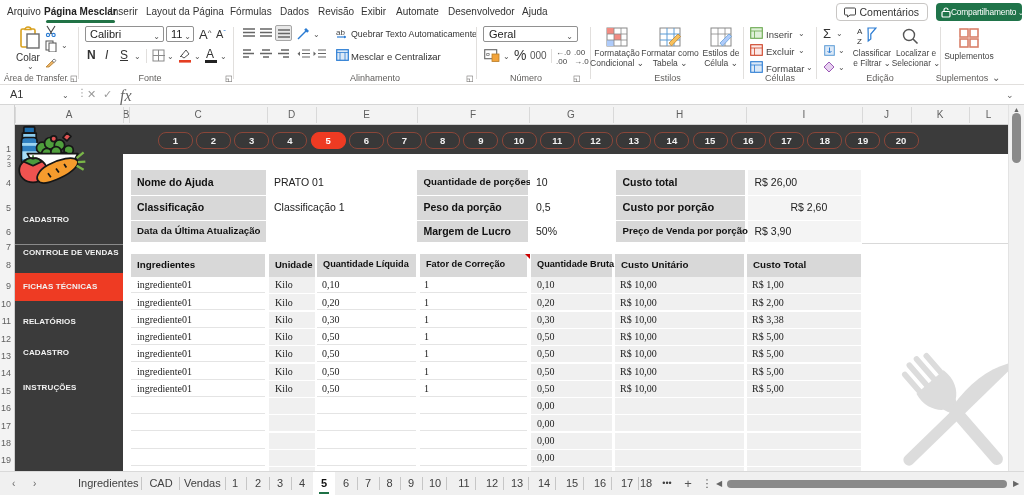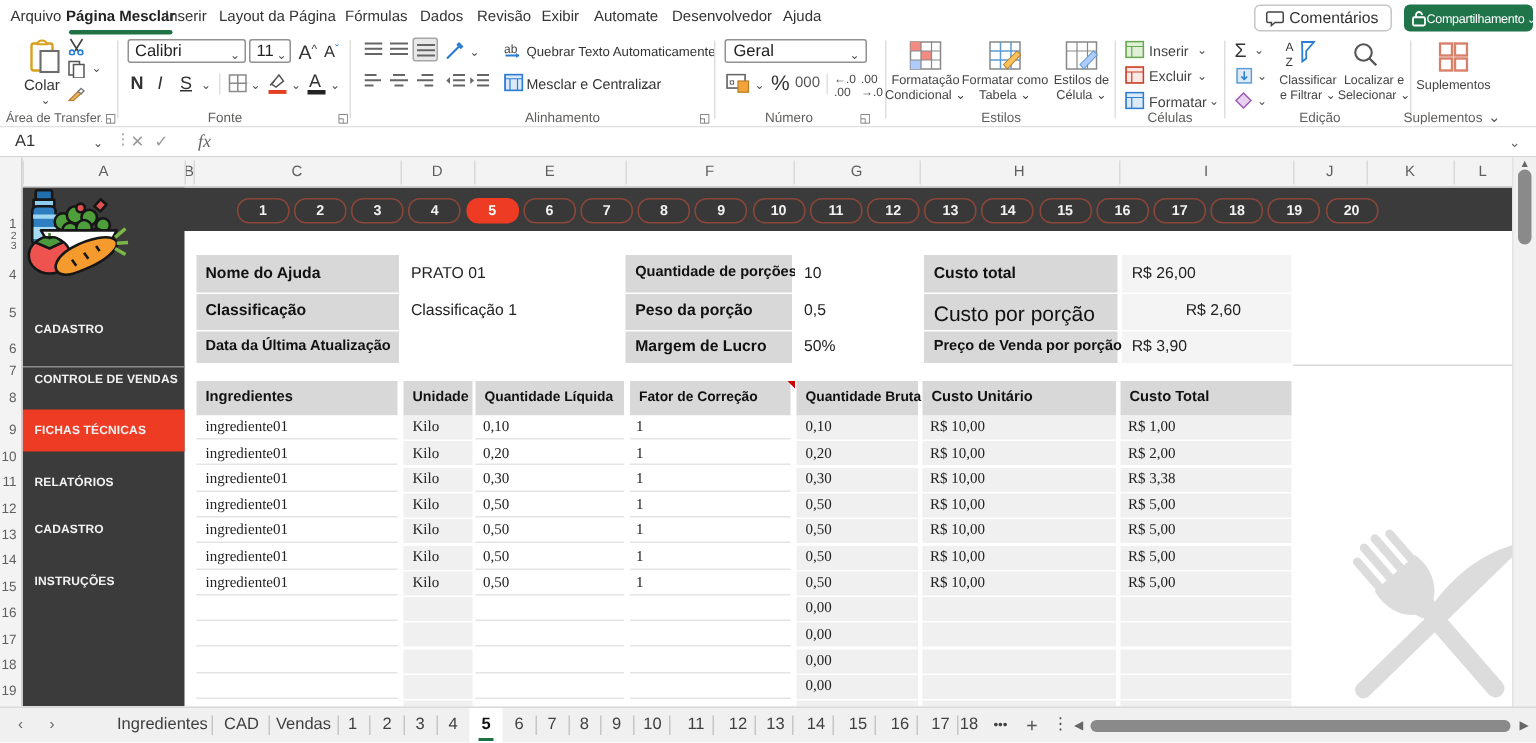--- a/index.html
+++ b/index.html
@@ -268,21 +268,21 @@
   <div class="rsm" style="left:936px;top:27px;width:66px;text-align:center;font-size:8.5px;">Suplementos</div>
   <div class="glabel" style="left:933px;width:58px;">Suplementos</div>
   <div class="chev" style="left:992px;top:48px;font-size:10px;">⌄</div>
 </div>
 <div id="fbar">
   <span class="abs" style="left:10px;top:3px;font-size:11px;color:#333;">A1</span>
   <span class="chev" style="left:62px;top:6px;">⌄</span>
   <span class="abs" style="left:77px;top:2px;font-size:10px;color:#999;">⋮</span>
   <span class="abs" style="left:87px;top:3px;font-size:11px;color:#9a9a9a;">✕</span>
   <span class="abs" style="left:103px;top:3px;font-size:11px;color:#9a9a9a;">✓</span>
-  <span class="abs" style="left:120px;top:2px;font-size:12px;font-style:italic;color:#666;font-family:'Liberation Serif',serif;margin-left:12px;">fx</span>
+  <span class="abs" style="left:120px;top:2px;font-size:16px;font-style:italic;color:#666;font-family:'Liberation Serif',serif;">fx</span>
   <span class="abs" style="left:1006px;top:5px;font-size:9px;color:#666;">⌄</span>
 </div>
 <div id="colhead">
   <svg class="abs" style="left:3px;top:6px;" width="10" height="10" viewBox="0 0 10 10">
       <path d="M9 1v8H1z" fill="#b8b8b8"></path>
     </svg>
   <span class="cl" style="left:15px;width:108px;">A</span>
   <span class="cl" style="left:119px;width:14px;">B</span>
   <span class="cl" style="left:129px;width:138px;">C</span>
   <span class="cl" style="left:267px;width:49px;">D</span>
@@ -401,21 +401,21 @@
   <div class="txt" style="left:754.5px;top:50.8px;font-size:10.5px;font-weight:normal;color:#222;">R$ 26,00</div>
   <div style="position:absolute;left:130.5px;top:70.5px;width:135px;height:24.2px;background:#d8d8d8;"></div>
   <div class="txt" style="left:137.0px;top:76.1px;font-size:10.5px;font-weight:bold;color:#111;">Classificação</div>
   <div style="position:absolute;left:267.5px;top:70.5px;width:147px;height:24.2px;background:#fff;"></div>
   <div class="txt" style="left:274.0px;top:76.1px;font-size:10.5px;font-weight:normal;color:#222;">Classificação 1</div>
   <div style="position:absolute;left:417px;top:70.5px;width:110.5px;height:24.2px;background:#d8d8d8;"></div>
   <div class="txt" style="left:423.5px;top:76.1px;font-size:10.5px;font-weight:bold;color:#111;">Peso da porção</div>
   <div style="position:absolute;left:529.5px;top:70.5px;width:82px;height:24.2px;background:#fff;"></div>
   <div class="txt" style="left:536.0px;top:76.1px;font-size:10.5px;font-weight:normal;color:#222;">0,5</div>
   <div style="position:absolute;left:616px;top:70.5px;width:129px;height:24.2px;background:#d8d8d8;"></div>
-  <div class="txt" style="left:622.5px;top:76.1px;font-size:14px;font-weight:normal;color:#111;">Custo por porção</div>
+  <div class="txt" style="left:622.5px;top:76.1px;font-size:11px;font-weight:bold;color:#111;">Custo por porção</div>
   <div style="position:absolute;left:748px;top:70.5px;width:113px;height:24.2px;background:#f4f4f4;"></div>
   <div class="txt" style="left:754.5px;top:76.1px;font-size:10.5px;font-weight:normal;color:#222;margin-left:36px;">R$ 2,60</div>
   <div style="position:absolute;left:130.5px;top:95.6px;width:135px;height:21.9px;background:#d8d8d8;"></div>
   <div class="txt" style="left:137.0px;top:100.0px;font-size:9.7px;font-weight:bold;color:#111;">Data da Última Atualização</div>
   <div style="position:absolute;left:267.5px;top:95.6px;width:147px;height:21.9px;background:#fff;"></div>
   <div style="position:absolute;left:417px;top:95.6px;width:110.5px;height:21.9px;background:#d8d8d8;"></div>
   <div class="txt" style="left:423.5px;top:100.0px;font-size:10.5px;font-weight:bold;color:#111;">Margem de Lucro</div>
   <div style="position:absolute;left:529.5px;top:95.6px;width:82px;height:21.9px;background:#fff;"></div>
   <div class="txt" style="left:536.0px;top:100.0px;font-size:10.5px;font-weight:normal;color:#222;">50%</div>
   <div style="position:absolute;left:616px;top:95.6px;width:129px;height:21.9px;background:#d8d8d8;"></div>

